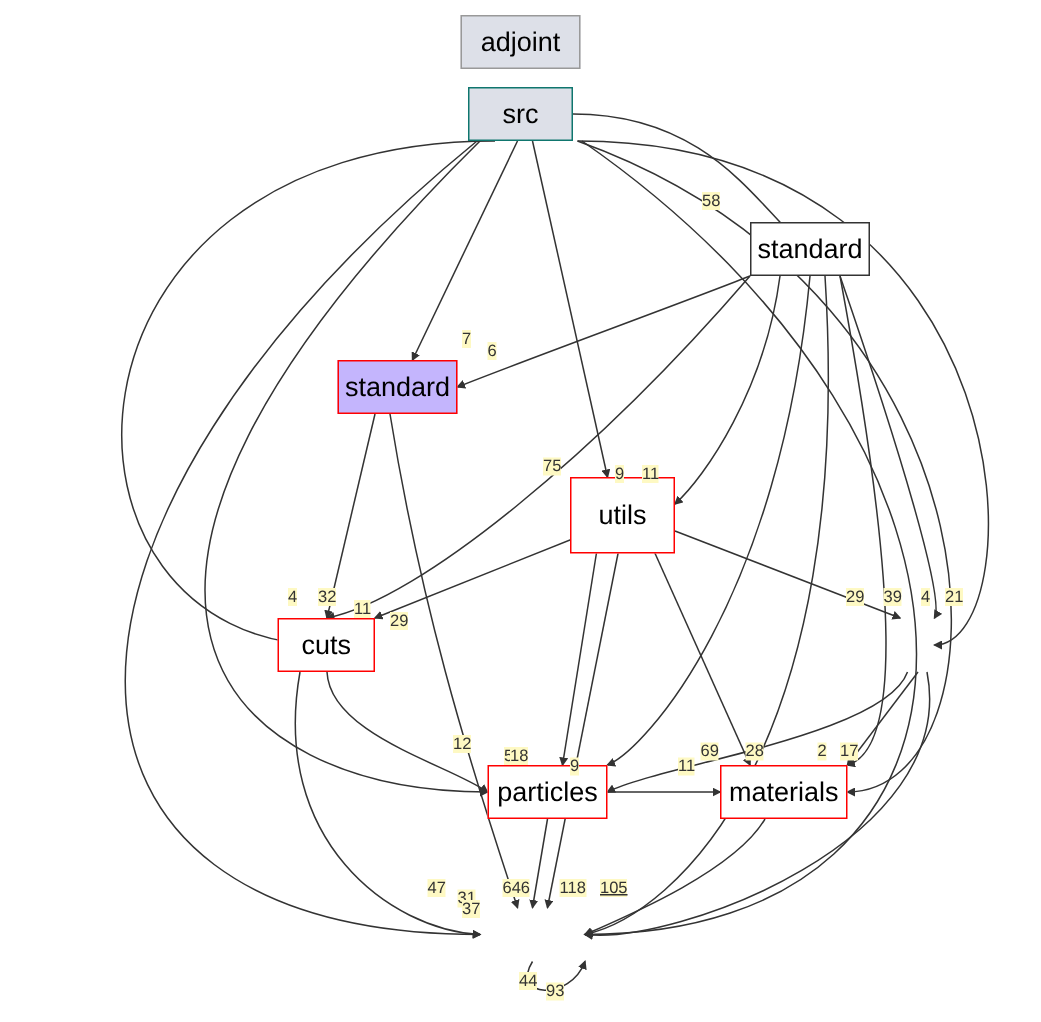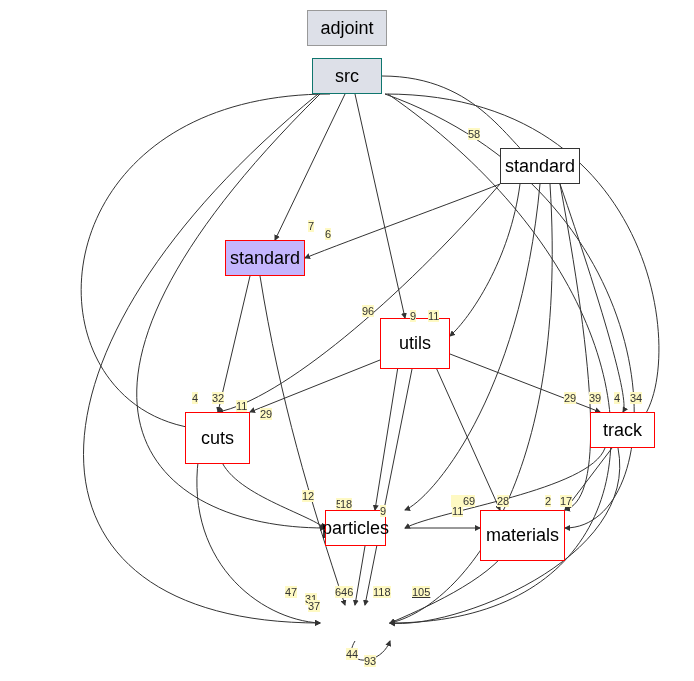--- a/index.html
+++ b/index.html
@@ -66,45 +66,45 @@
     .node-utils {
       width: 70px;
       height: 51px;
       background: white;
       border: 1.5px solid red;
       top: 318px;
       left: 380px;
     }
     .node-cuts {
       width: 65px;
-      height: 52px;
+      height: 36px;
       background: white;
       border: 1.5px solid red;
       top: 412px;
       left: 185px;
     }
     .node-track {
       width: 65px;
       height: 36px;
       background: white;
       border: 1.5px solid red;
       top: 412px;
       left: 590px;
     }
     .node-particles {
-      width: 61px;
+      width: 80px;
       height: 36px;
       background: white;
       border: 1.5px solid red;
       top: 510px;
       left: 325px;
     }
     .node-materials {
       width: 85px;
-      height: 51px;
+      height: 36px;
       background: white;
       border: 1.5px solid red;
       top: 510px;
       left: 480px;
     }
     .node-global {
       width: 70px;
       height: 36px;
       background: white;
       border: 1.5px solid red;
@@ -206,54 +206,51 @@
   </div>
   <div class="node node-standard">
     <span>standard</span>
   </div>
   <div class="node node-utils">
     <span>utils</span>
   </div>
   <div class="node node-cuts">
     <span>cuts</span>
   </div>
-  <div class="node node-track">
-    <span>track</span>
-  </div>
   <div class="node node-particles">
     <span>particles</span>
   </div>
   <div class="node node-materials">
     <span>materials</span>
   </div>
 
   <span class="edge-label" style="top:128px;left:468px;">58</span>
   <span class="edge-label" style="top:220px;left:308px;">7</span>
   <span class="edge-label" style="top:228px;left:325px;">6</span>
-  <span class="edge-label" style="top:305px;left:362px;">96</span>
+  <span class="edge-label" style="top:305px;left:362px;">75</span>
   <span class="edge-label" style="top:310px;left:410px;">9</span>
   <span class="edge-label" style="top:310px;left:428px;">11</span>
   <span class="edge-label" style="top:392px;left:192px;">4</span>
   <span class="edge-label" style="top:392px;left:212px;">32</span>
   <span class="edge-label" style="top:400px;left:236px;">11</span>
   <span class="edge-label" style="top:408px;left:260px;">29</span>
   <span class="edge-label" style="top:392px;left:564px;">29</span>
   <span class="edge-label" style="top:392px;left:589px;">39</span>
   <span class="edge-label" style="top:392px;left:614px;">4</span>
-  <span class="edge-label" style="top:392px;left:630px;">34</span>
+  <span class="edge-label" style="top:392px;left:630px;">21</span>
   <span class="edge-label" style="top:490px;left:302px;">12</span>
   <span class="edge-label" style="top:498px;left:336px;">54</span>
   <span class="edge-label" style="top:498px;left:340px;">18</span>
   <span class="edge-label" style="top:505px;left:380px;">9</span>
   <span class="edge-label" style="top:505px;left:452px;">11</span>
-  <span class="edge-label" style="top:495px;left:451px;padding-left:12px;">69</span>
+  <span class="edge-label" style="top:495px;left:467px;">69</span>
   <span class="edge-label" style="top:495px;left:497px;">28</span>
   <span class="edge-label" style="top:495px;left:545px;">2</span>
   <span class="edge-label" style="top:495px;left:560px;">17</span>
   <span class="edge-label" style="top:586px;left:285px;">47</span>
   <span class="edge-label" style="top:593px;left:305px;">31</span>
   <span class="edge-label" style="top:600px;left:308px;">37</span>
   <span class="edge-label" style="top:586px;left:335px;">646</span>
   <span class="edge-label" style="top:586px;left:373px;">118</span>
-  <span class="edge-label" style="top:586px;left:412px;text-decoration:underline;">105</span>
+  <span class="edge-label" style="top:586px;left:400px;text-decoration:underline;">105</span>
   <span class="edge-label" style="top:648px;left:346px;">44</span>
   <span class="edge-label" style="top:655px;left:364px;">93</span>
 </div>
 
 </body></html>

